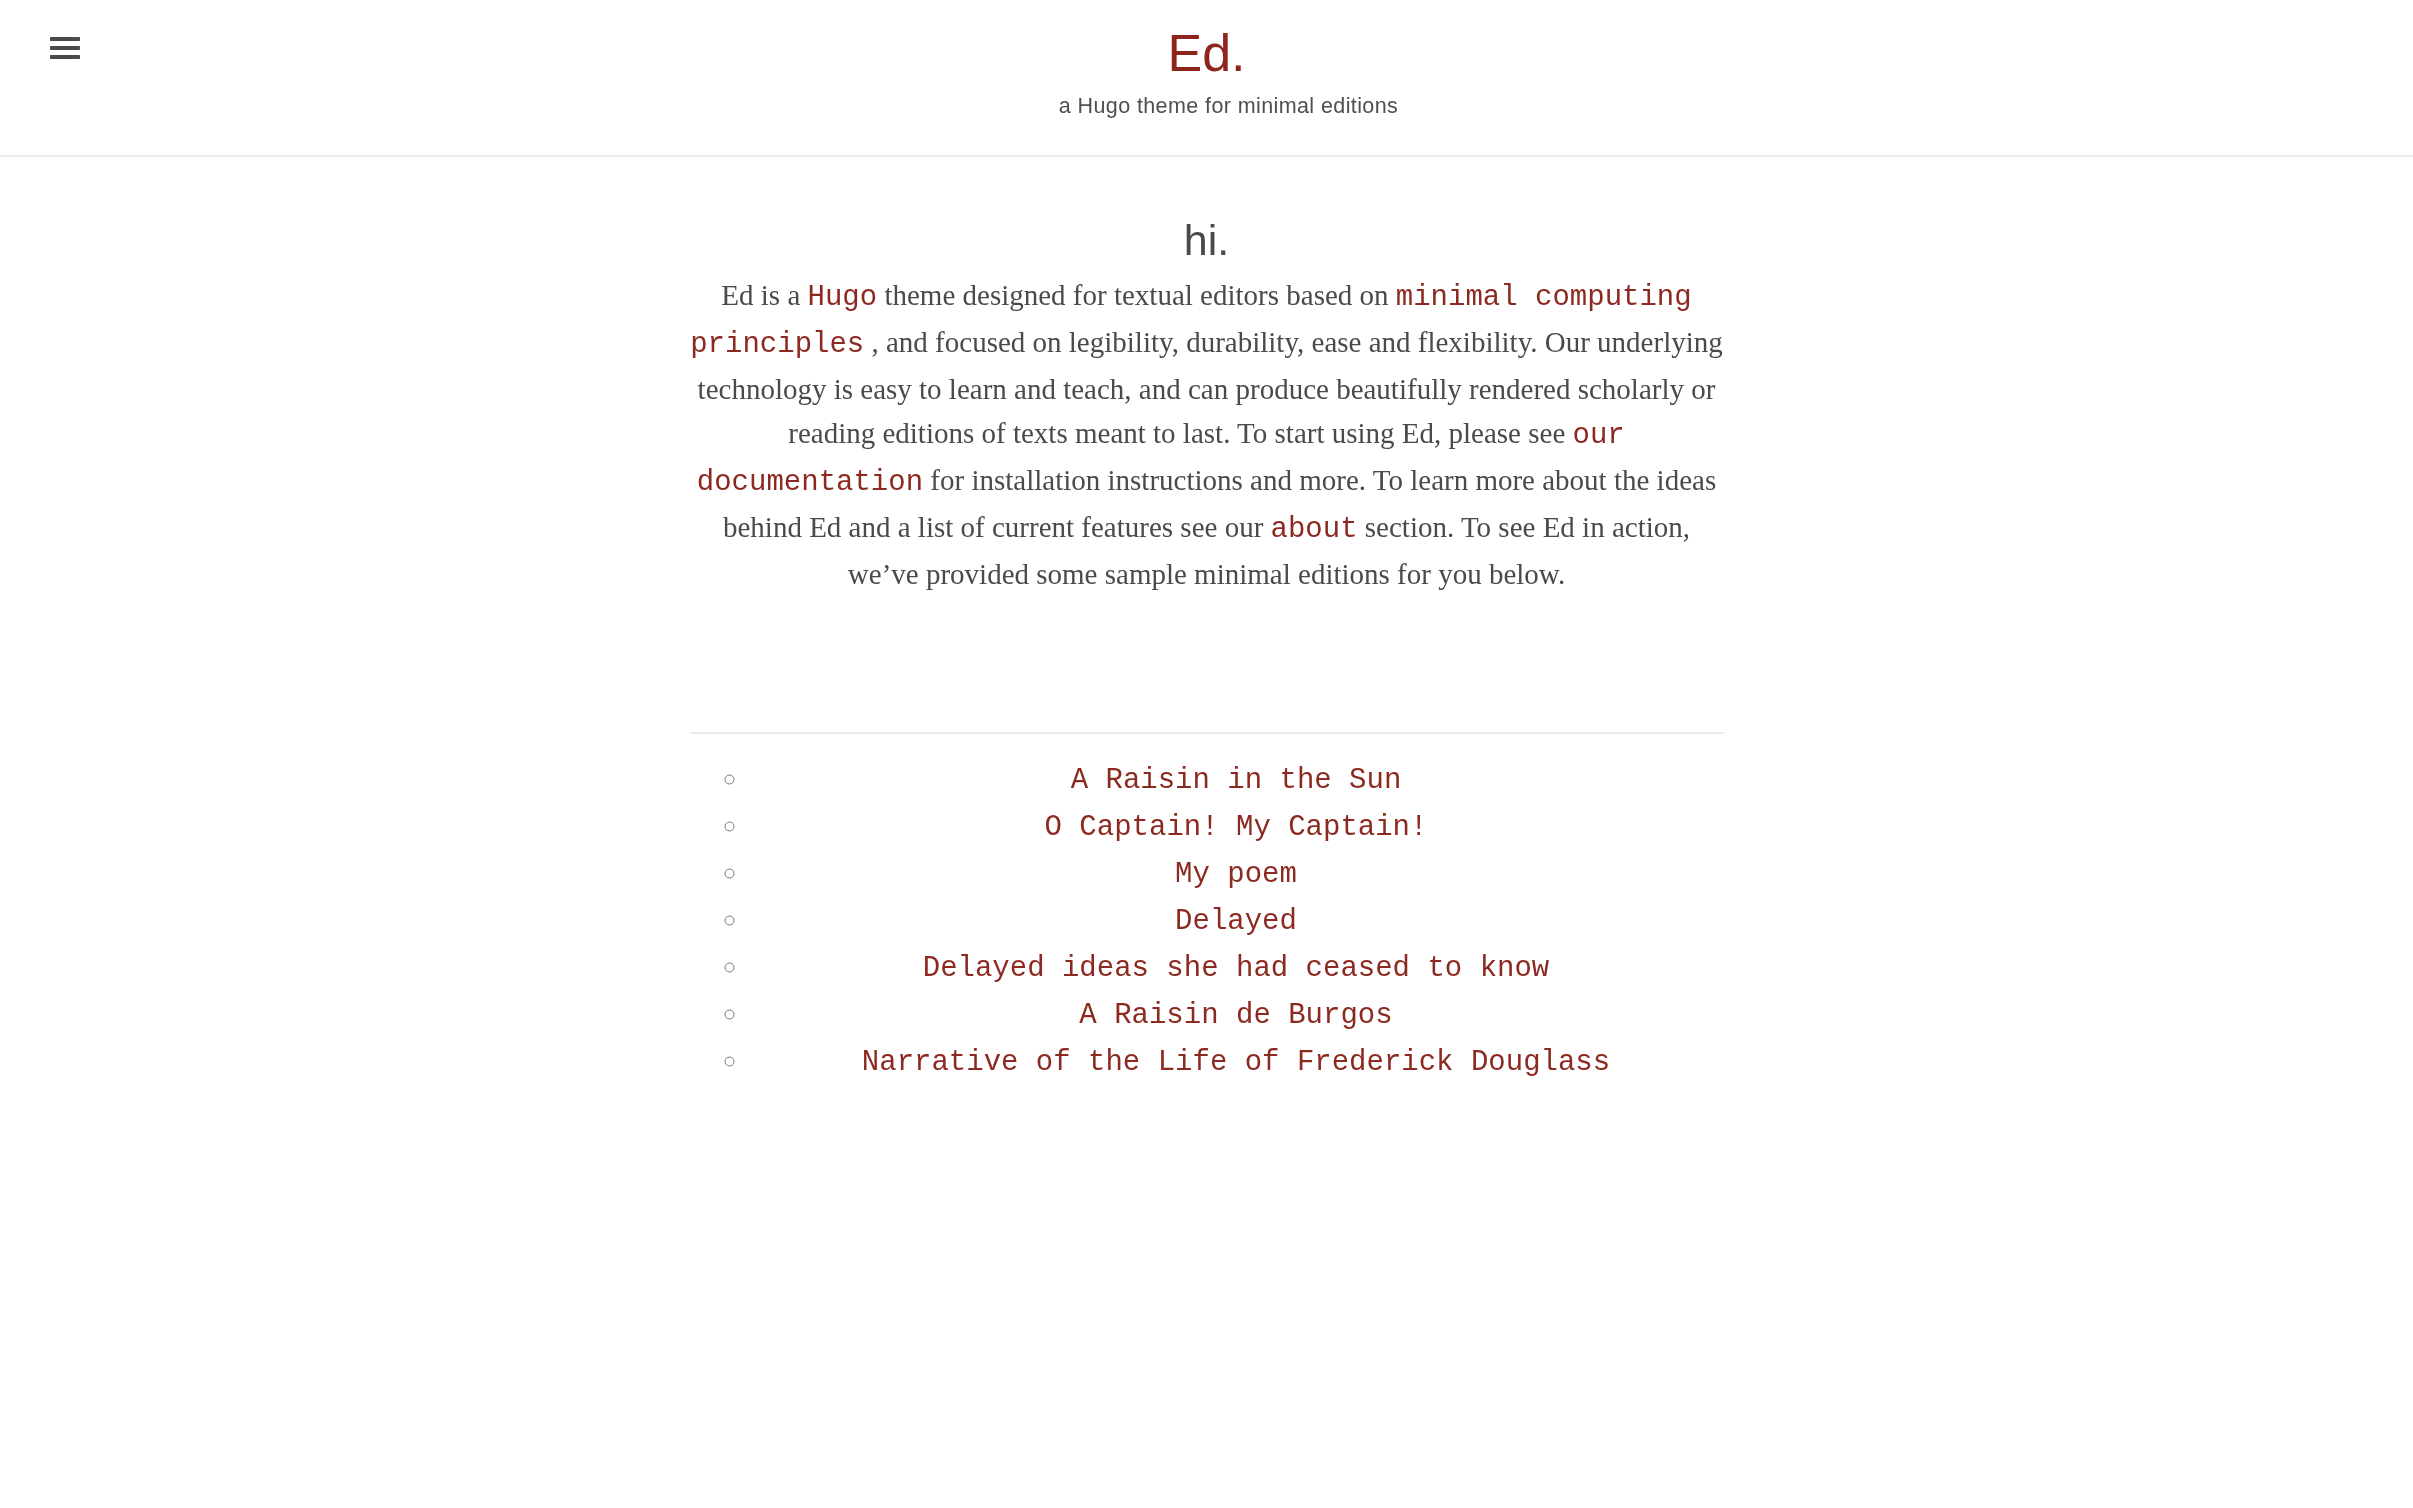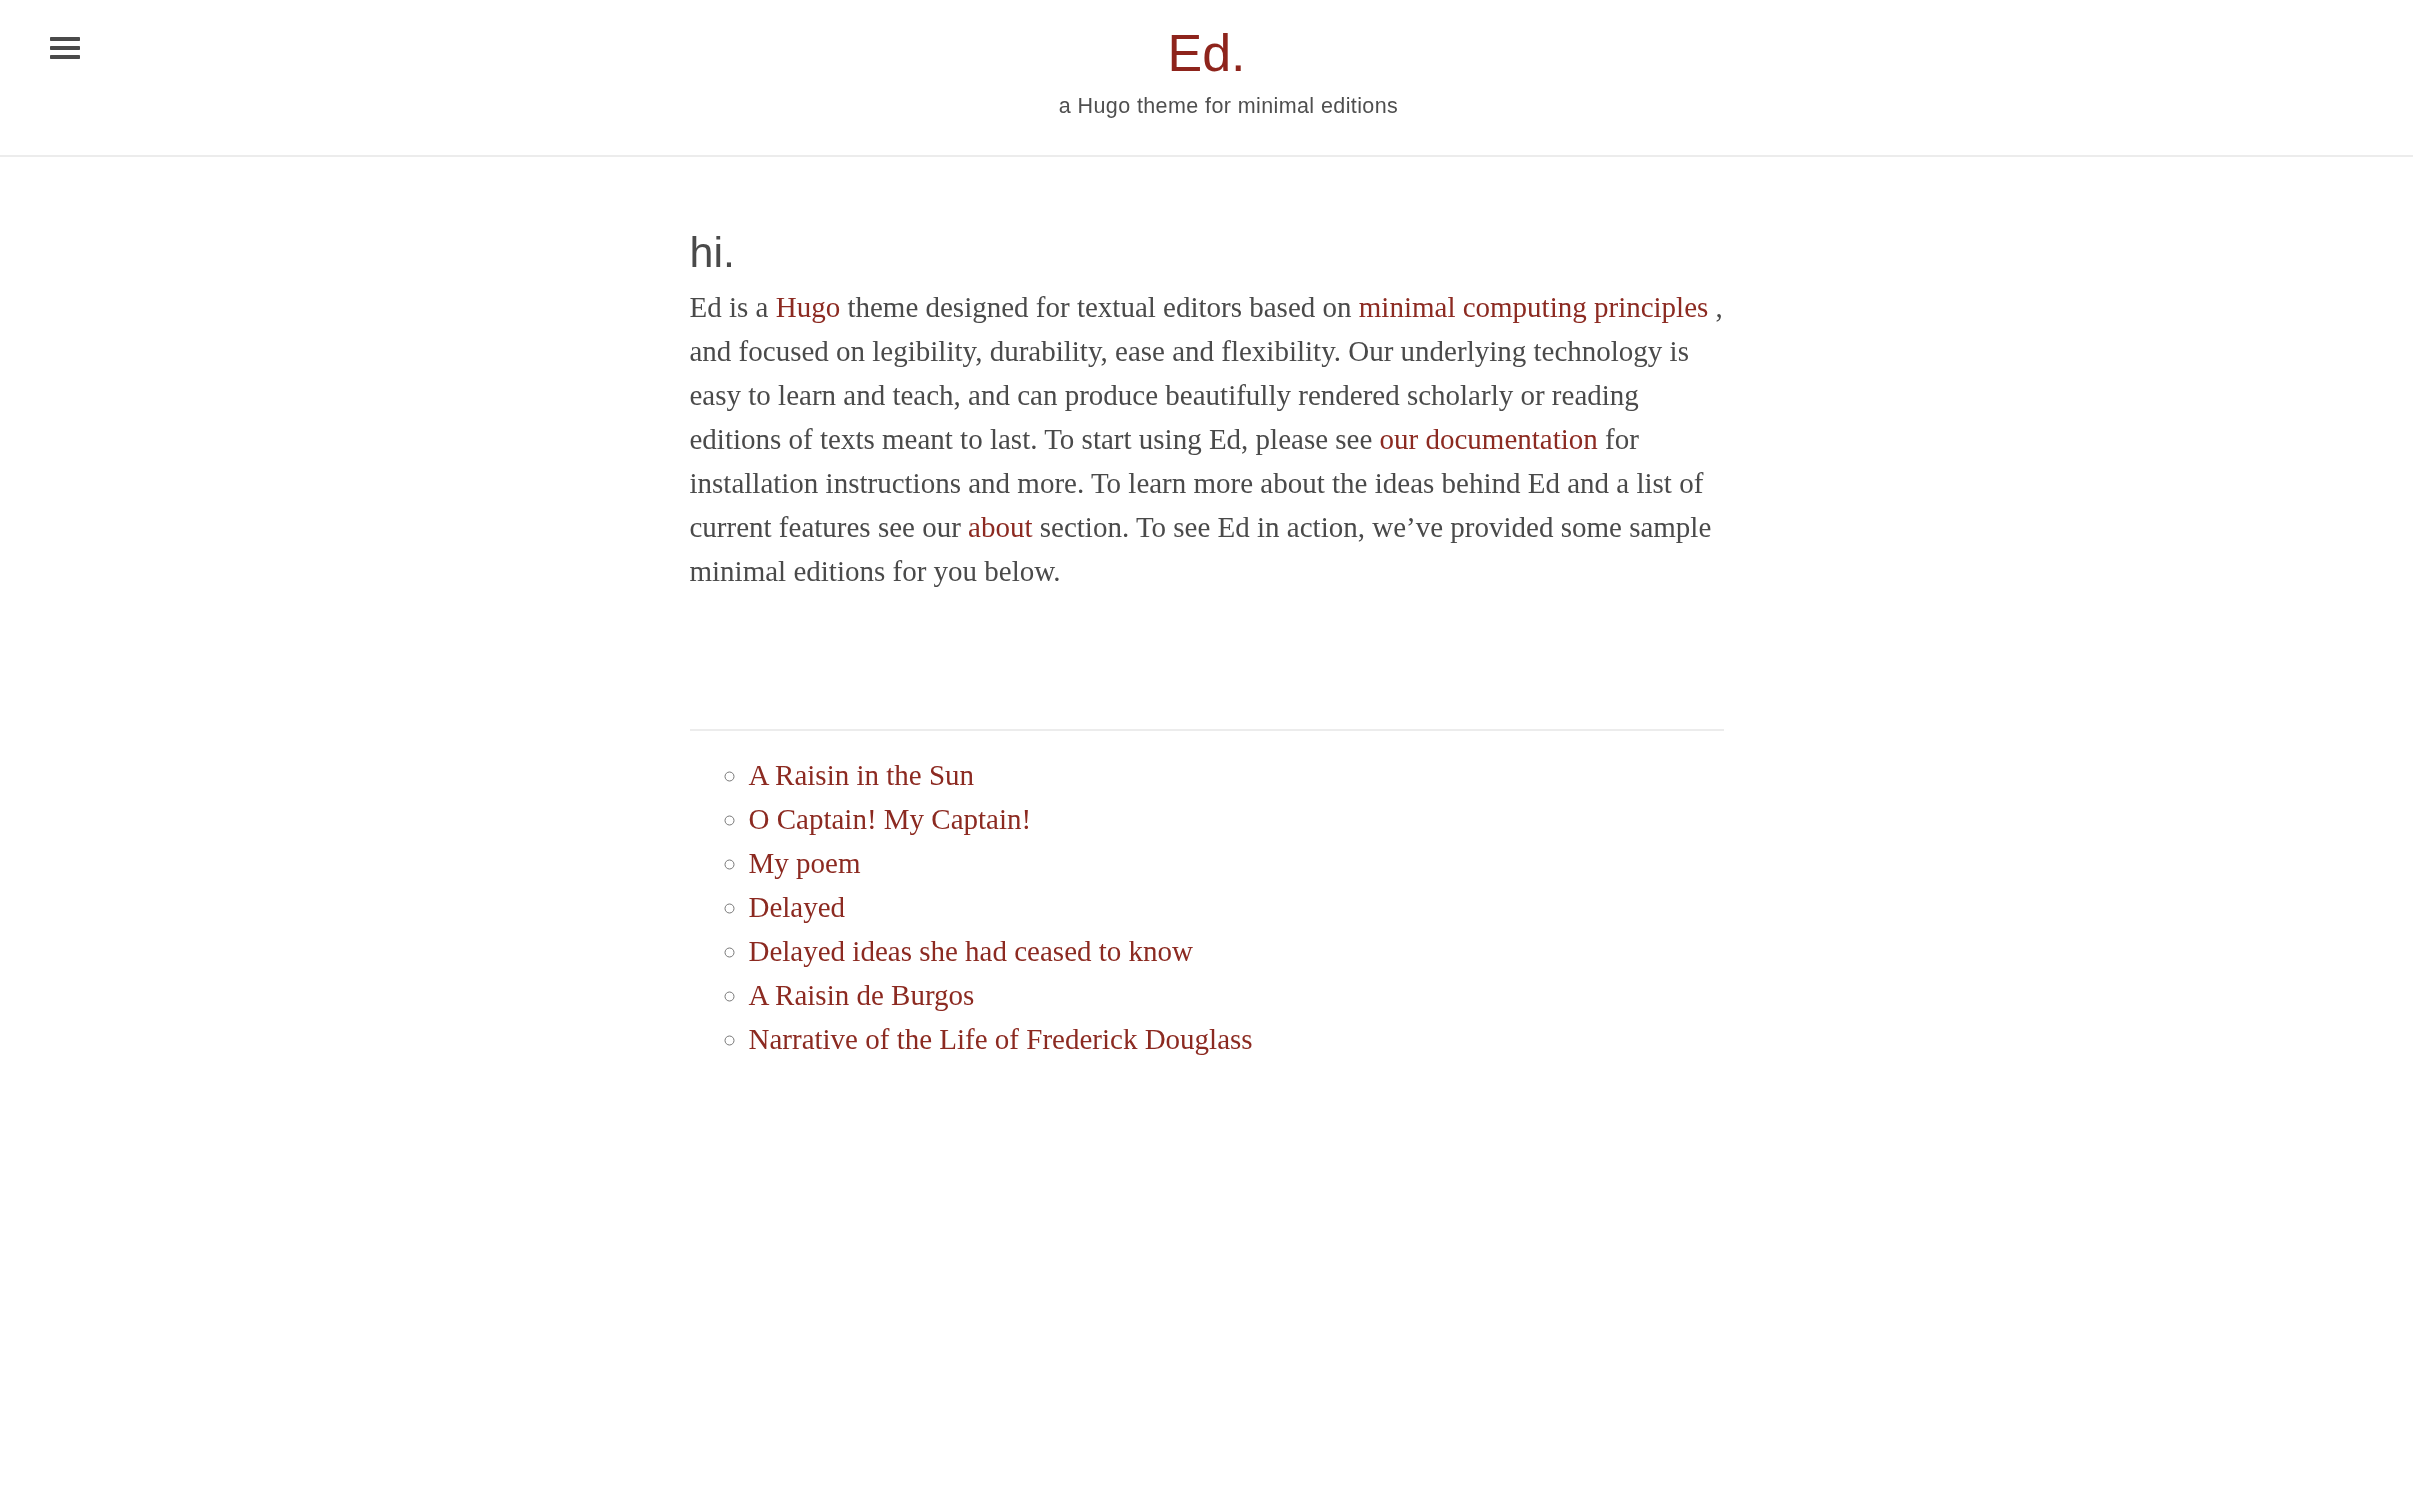--- a/index.html
+++ b/index.html
@@ -65,40 +65,42 @@
     font-size:21.5px;
     line-height:24.4px;
     letter-spacing:0.4px;
     color:var(--muted);
     font-family:"Liberation Sans","DejaVu Sans",sans-serif;
     padding-left:44px;
   }
   
   main{
     width:1034px;
-    margin:16px auto;
+    margin:4px auto;
     padding-top:57px;
+    text-align:center;
   }
   h2.intro-heading{
     margin:0;
     font-size:43px;
     line-height:45px;
     font-weight:400;
     color:var(--text);
     font-family:"Liberation Sans","DejaVu Sans",sans-serif;
   }
   p.intro{
     margin:10px 0 0;
     font-size:29px;
     line-height:44px;
     color:var(--text);
   }
   a{
     color:var(--accent);
     text-decoration:none;
+    font-family:Liberation Mono, monospace;
   }
   hr.section-divider{
     border:none;
     height:2.2px;
     background:var(--divider);
     margin:136px 0 0;
   }
   h3.pubs-heading{
     margin:46px 0 0;
     font-size:34px;

